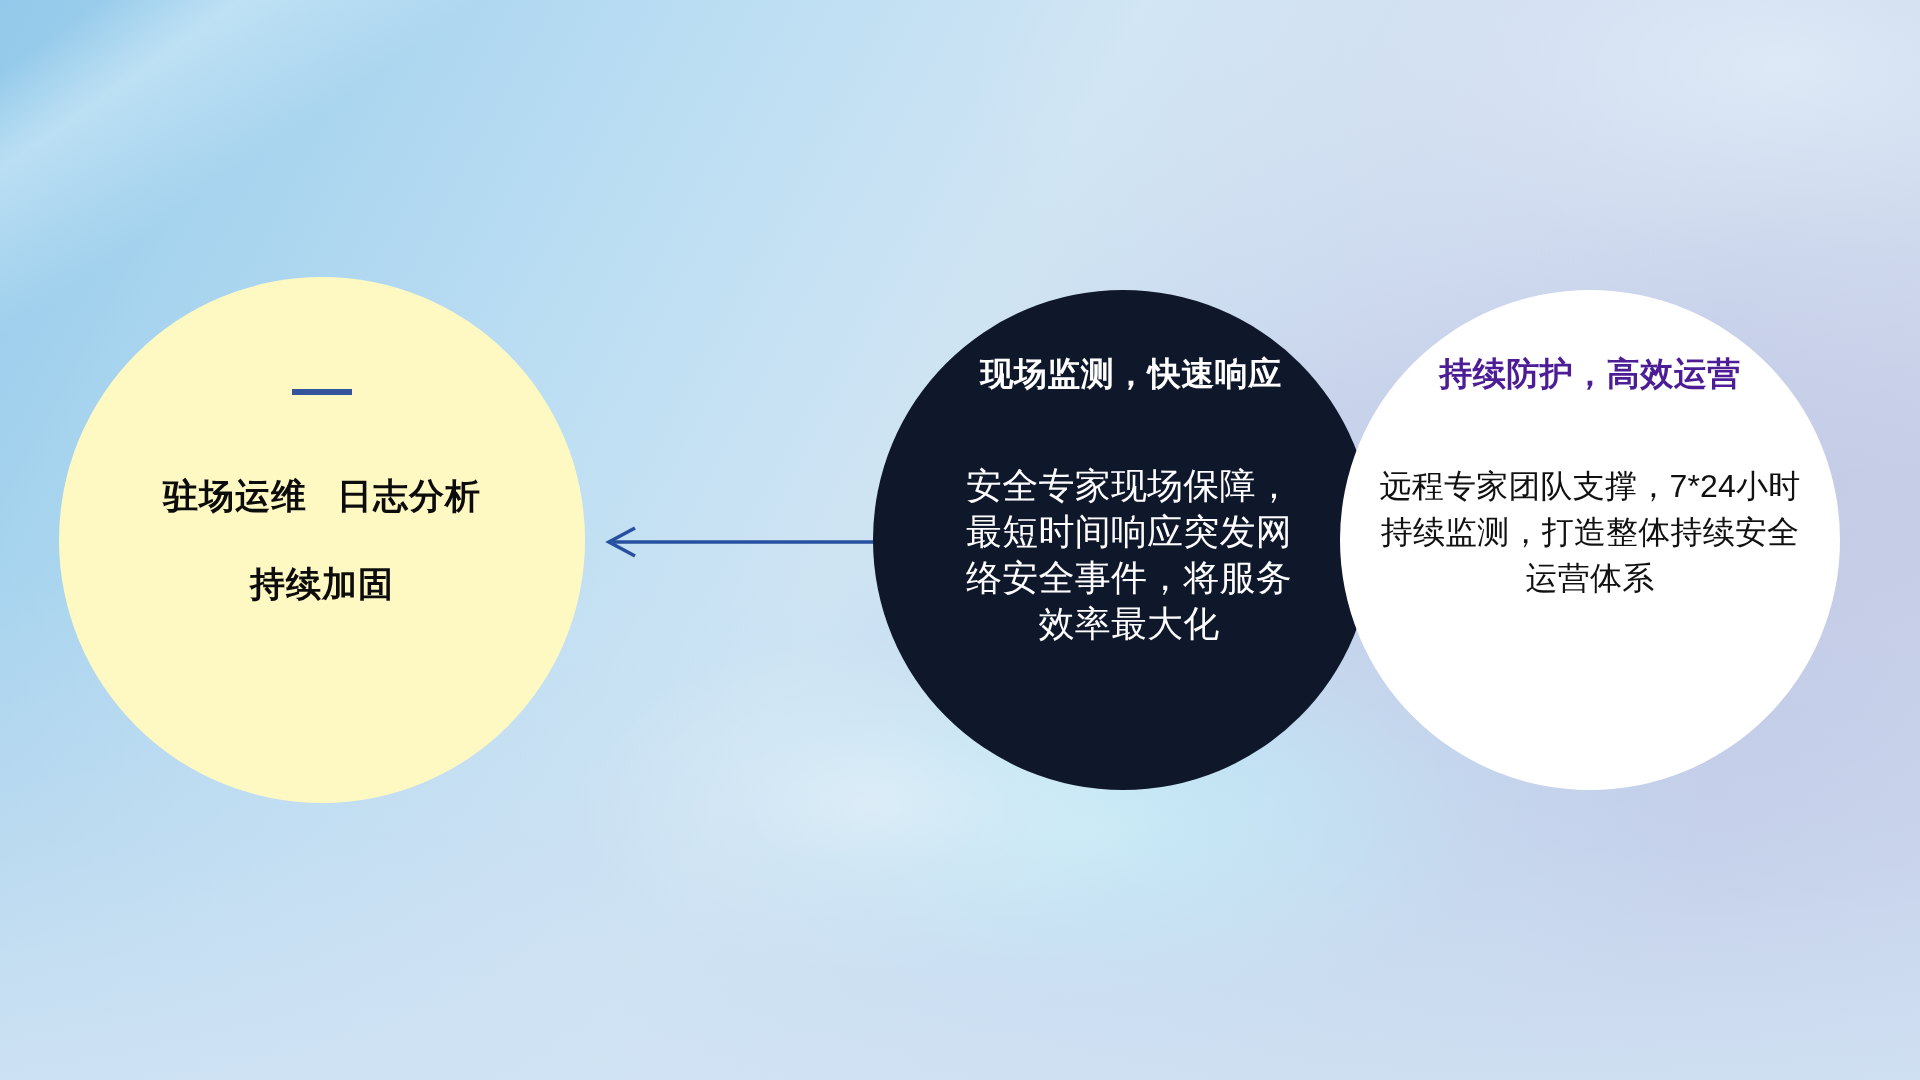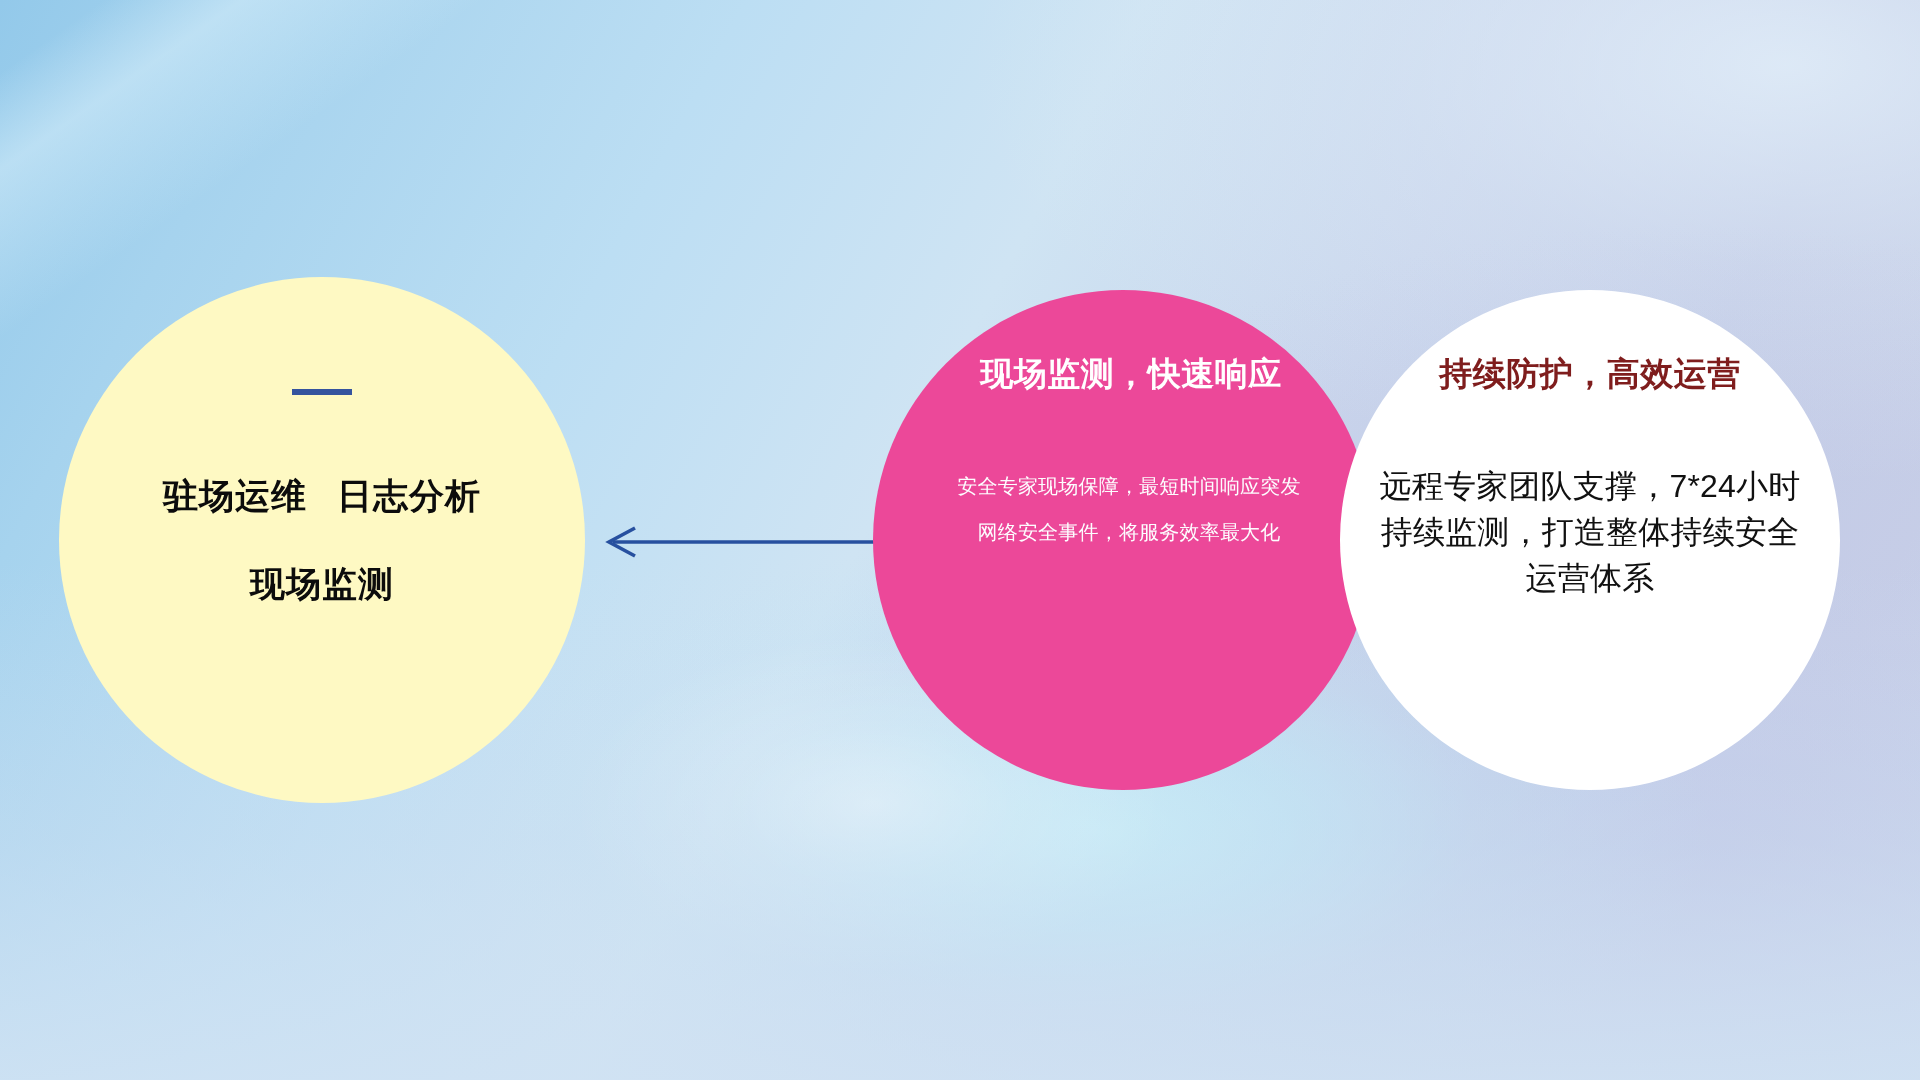--- a/index.html
+++ b/index.html
@@ -103,21 +103,21 @@
   .circle-left {
     left: 59px;  top: 277px;
     width: 526px; height: 526px;
     background: #fef9c3;
     z-index: 3;
   }
 
   .circle-mid {
     left: 873px; top: 290px;
     width: 500px; height: 500px;
-    background: #ec4899;
+    background: #0f172a;
     z-index: 4;
   }
 
   .circle-right {
     left: 1340px; top: 290px;
     width: 500px; height: 500px;
     background: #ffffff;
     z-index: 5;
   }
 
@@ -178,21 +178,21 @@
     font-weight: bold;
     color: #ffffff;
     letter-spacing: 0.5px;
     white-space: nowrap;
     text-align: center;
     margin-left: 16px;
   }
 
   .mid-body {
     margin-top: 66px;
-    font-size: 20px;
+    font-size: 36px;
     line-height: 46px;
     color: #fdfdff;
     text-align: center;
     width: 360px;
     margin-left: 12px;
     letter-spacing: 0.2px;
   }
 
   
   .right-inner {
@@ -202,21 +202,21 @@
     box-sizing: border-box;
     padding: 62px 30px 0 30px;
     display: flex;
     flex-direction: column;
     align-items: center;
   }
 
   .right-title {
     font-size: 33px;
     font-weight: bold;
-    color: #7f1d1d;
+    color: #4c1d95;
     letter-spacing: 0.5px;
     white-space: nowrap;
     text-align: center;
   }
 
   .right-body {
     margin-top: 66px;
     font-size: 32px;
     line-height: 46px;
     color: #111111;
@@ -253,21 +253,21 @@
       <line x1="288" y1="22" x2="18" y2="22" stroke="#27509f" stroke-width="3.4"></line>
       <polyline points="40,8 14,22 40,36" fill="none" stroke="#27509f" stroke-width="3.6" stroke-linejoin="miter" stroke-linecap="butt"></polyline>
     </svg>
   </div>
 
   <div class="circle circle-left">
     <div class="left-inner">
       <div class="blue-dash"></div>
       <div class="left-lines">
         <div class="left-line"><span>驻场运维</span><span class="gap"></span><span>日志分析</span></div>
-        <div class="left-line last"><span>现场监测</span></div>
+        <div class="left-line last"><span>持续加固</span></div>
       </div>
     </div>
   </div>
 
   <div class="circle circle-mid">
     <div class="mid-inner">
       <div class="mid-title">现场监测，快速响应</div>
       <div class="mid-body">安全专家现场保障，最短时间响应突发网络安全事件，将服务效率最大化</div>
     </div>
   </div>

